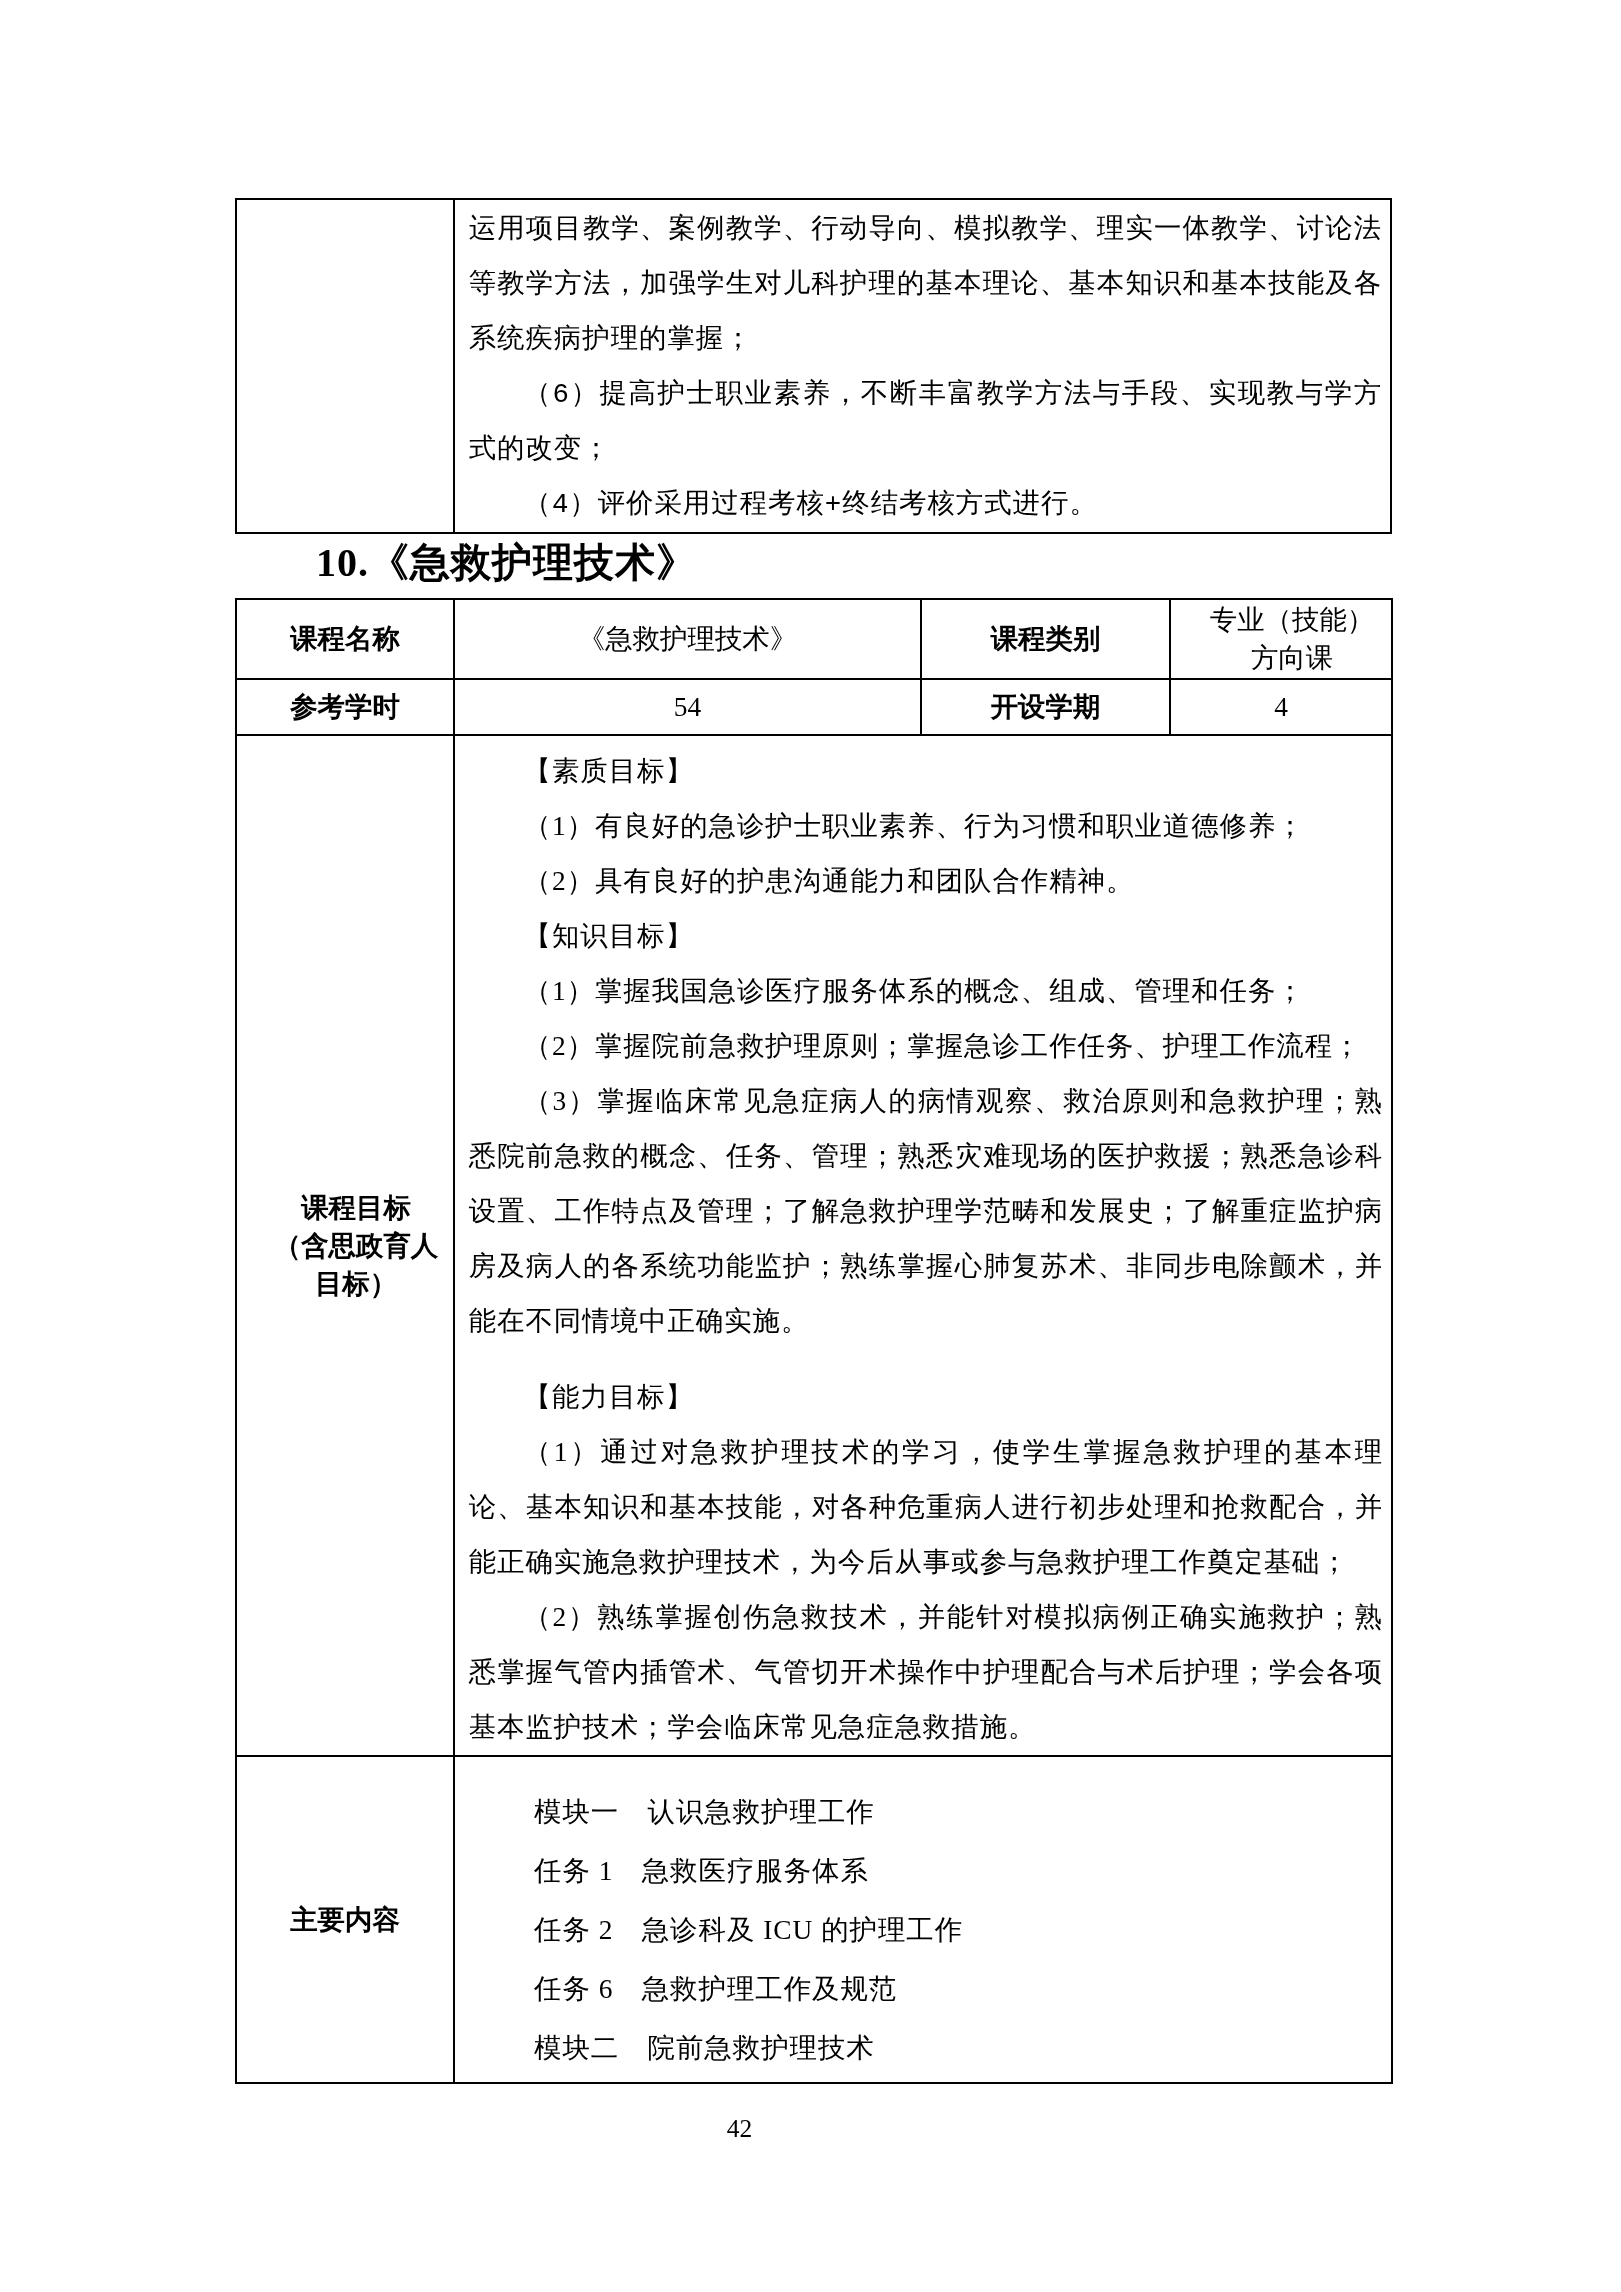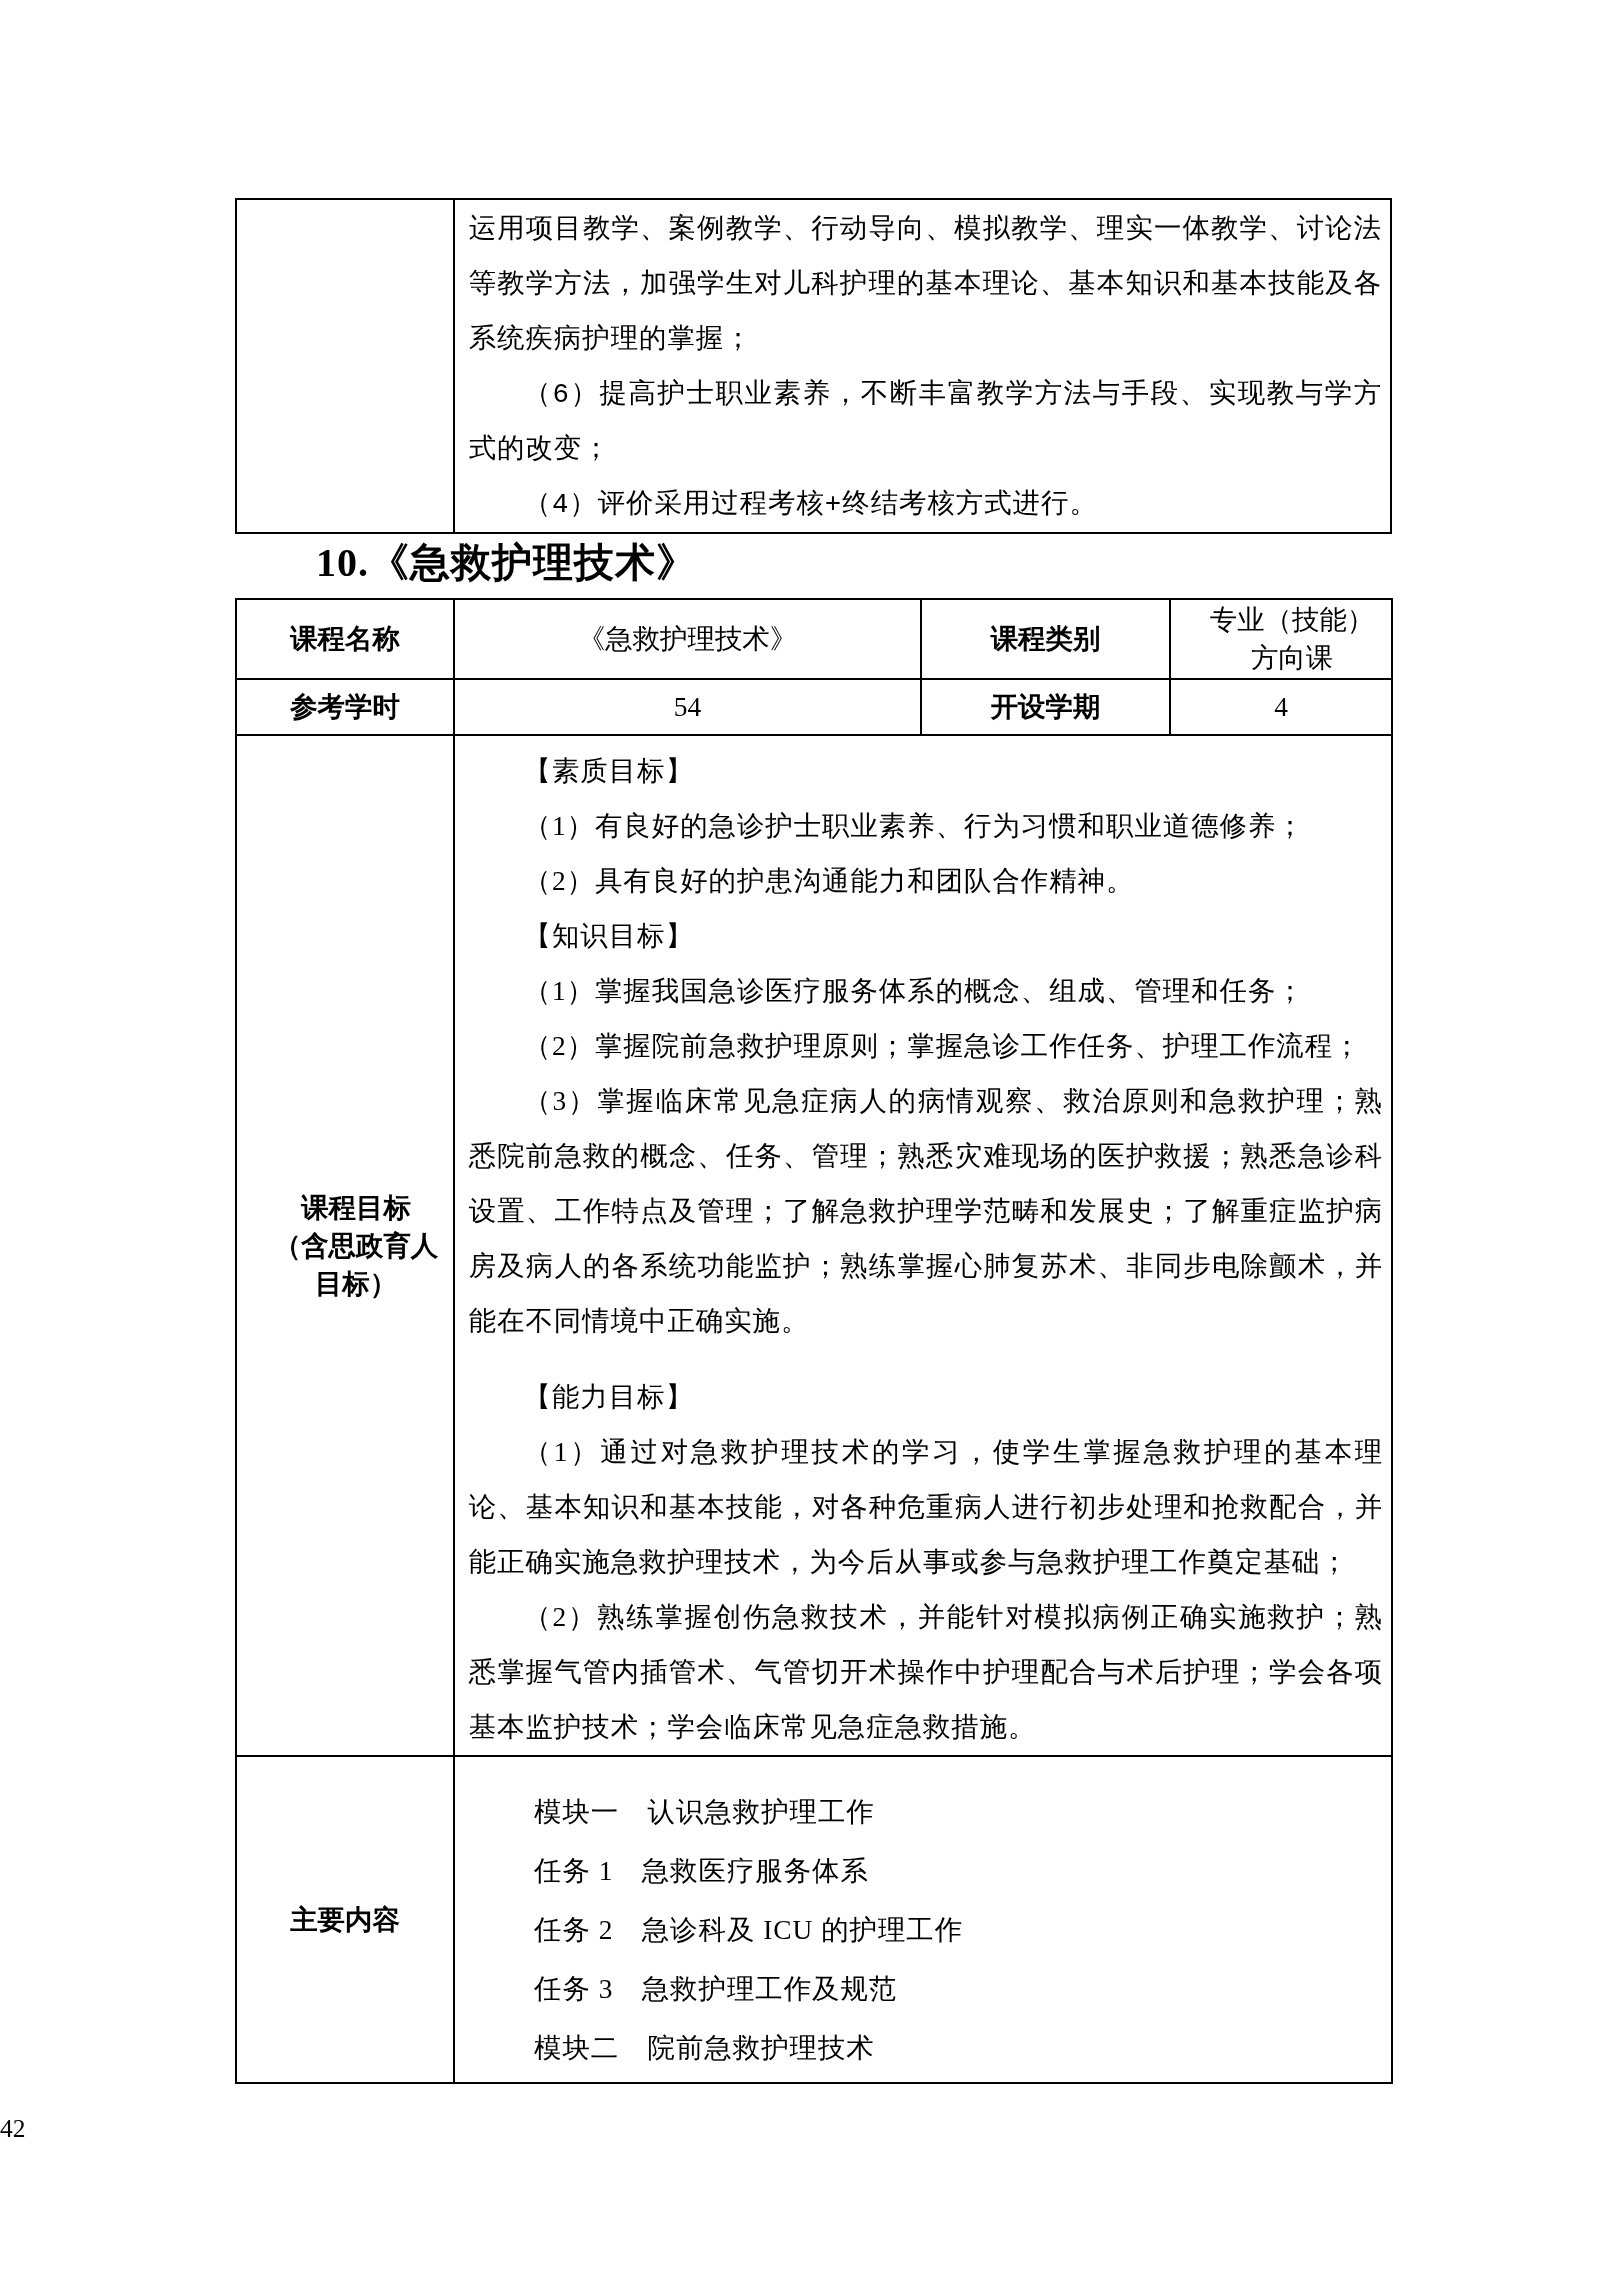--- a/index.html
+++ b/index.html
@@ -73,20 +73,21 @@
   #content-cell p {
     margin: 8px;
     line-height: 51px;
     letter-spacing: 1px;
   }
   
   #page-number {
     position: absolute;
     left: 0; top: 2114px;
     width: 1479px;
+    text-align: center;
     font-size: 25.5px;
   }
 </style>
 </head>
 <body>
 
 <table id="prev-table" class="doc-table">
   <colgroup>
       <col style="width:218px">
       <col style="width:937px">
@@ -142,21 +143,21 @@
       <p class="para ind">（1）通过对急救护理技术的学习，使学生掌握急救护理的基本理论、基本知识和基本技能，对各种危重病人进行初步处理和抢救配合，并能正确实施急救护理技术，为今后从事或参与急救护理工作奠定基础；</p>
       <p class="para ind">（2）熟练掌握创伤急救技术，并能针对模拟病例正确实施救护；熟悉掌握气管内插管术、气管切开术操作中护理配合与术后护理；学会各项基本监护技术；学会临床常见急症急救措施。</p>
     </td>
   </tr>
   <tr class="r4">
     <td class="lbl">主要内容</td>
     <td id="content-cell" colspan="3">
       <p>模块一　认识急救护理工作</p>
       <p>任务 1　急救医疗服务体系</p>
       <p>任务 2　急诊科及 ICU 的护理工作</p>
-      <p>任务 3　急救护理工作及规范</p>
+      <p>任务 6　急救护理工作及规范</p>
       <p>模块二　院前急救护理技术</p>
     </td>
   </tr>
 </tbody>
   </table>
 
 <div id="page-number">42</div>
 
 
 </body></html>

